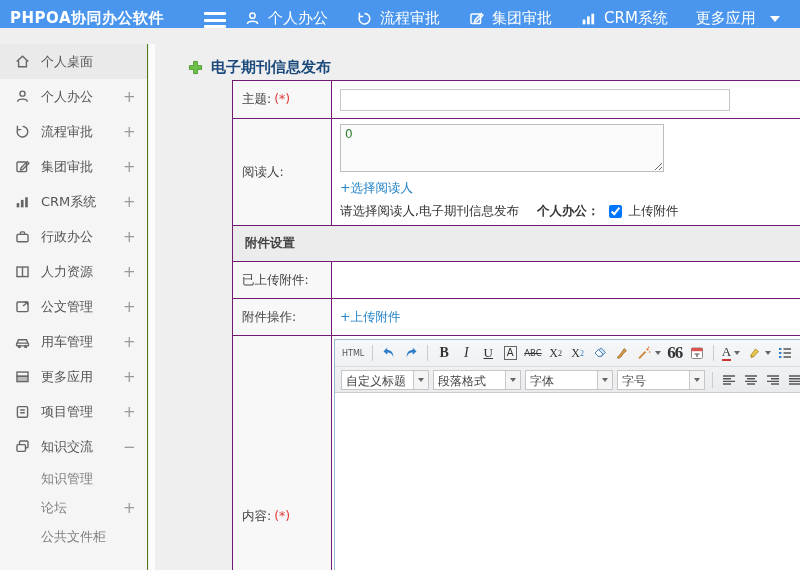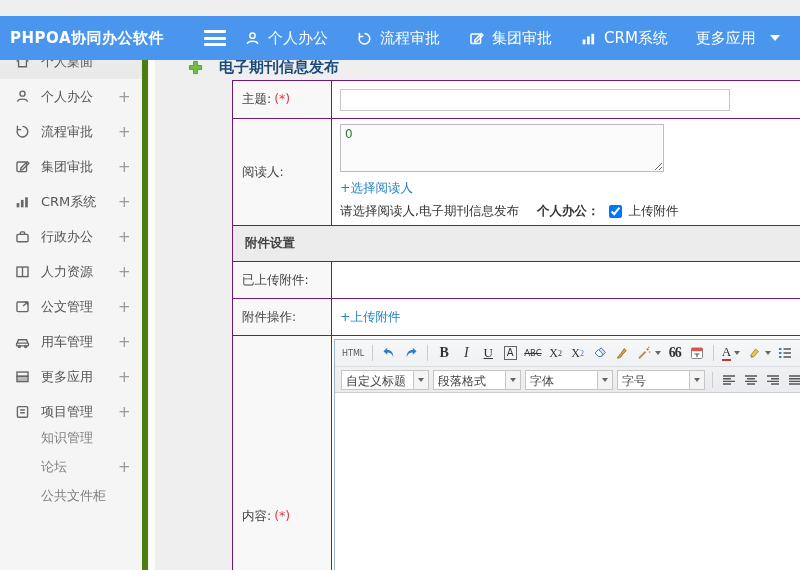--- a/index.html
+++ b/index.html
@@ -1,45 +1,45 @@
 <!DOCTYPE html>
 <html><head>
 <meta charset="utf-8">
 <style>
   * { margin:0; padding:0; box-sizing:border-box; }
   html,body { width:800px; height:570px; overflow:hidden; }
   body { font-family:"DejaVu Sans","Liberation Sans",sans-serif; font-size:13px; color:#444; background:#efefef; }
   .screen { position:relative; width:800px; height:570px; overflow:hidden; }
 
   
-  .header { position:absolute; top:0; left:0; right:0; height:44px; background:#4a96ee; display:flex; align-items:center; color:#fff; z-index:5;margin-top:16px; }
+  .header { position:absolute; top:0; left:0; right:0; height:28px; background:#4a96ee; display:flex; align-items:flex-end; color:#fff; z-index:5; }
   .logo { width:192px; padding-left:10px; font-size:15px; font-weight:bold; letter-spacing:.5px; }
   .hamburger { width:22px; height:16px; display:flex; flex-direction:column; justify-content:space-between; margin:0 18px 0 12px; cursor:pointer; }
   .hamburger i { display:block; height:3px; background:#fff; border-radius:1px; }
   .topnav { display:flex; align-items:center; gap:28px; font-size:15px; }
   .nav-item { display:flex; align-items:center; gap:7px; color:#fff; text-decoration:none; cursor:pointer; }
   .nico { width:17px; height:17px; display:inline-flex; }
   .nico svg { width:17px; height:17px; }
   .caret-w { width:0; height:0; border-left:5px solid transparent; border-right:5px solid transparent; border-top:6px solid #fff; margin-left:-14px; cursor:pointer; }
 
   
-  .sidebar { position:absolute; top:44px; left:0; bottom:0; width:148px; background:#f5f5f5; border-right:6px solid #4d7c0f; overflow:hidden; }
+  .sidebar { position:absolute; top:44px; left:0; bottom:0; width:148px; background:#f5f5f5; border-right:1px solid #4d7c0f; overflow:hidden; }
   .side-item { height:35px; display:flex; align-items:center; padding:0 12px 0 14px; color:#555; cursor:pointer; position:relative; }
   .side-item.active { background:#eaeaea; }
   .side-item .sico { width:17px; height:17px; margin-right:10px; color:#666; flex:none; }
   .side-item .sico svg { width:17px; height:17px; }
   .side-item .lbl { flex:1; font-size:13px; white-space:nowrap; }
   .expand { color:#999; font-size:15px; width:12px; text-align:center; }
-  .side-sub { height:29px; display:flex; padding-left:41px; padding-right:12px; color:#808080; font-size:13px; cursor:pointer; }
+  .side-sub { height:29px; display:flex; align-items:center; padding-left:41px; padding-right:12px; color:#808080; font-size:13px; cursor:pointer; }
   .side-sub .lbl { flex:1; }
   .strip { position:absolute; top:44px; left:149px; bottom:0; width:6px; background:#fcfcfc; }
 
   
   .main { position:absolute; top:44px; left:155px; right:0; bottom:0; background:#efefef; overflow:hidden; }
-  .page-title-row { padding:11px 0 0 33px; height:36px; display:flex; align-items:center; gap:16px; }
+  .page-title-row { padding:11px 0 0 33px; height:36px; display:flex; align-items:center; gap:8px; }
   .plus-icon { width:15px; height:15px; flex:none; }
   .page-title { font-size:15px; font-weight:bold; color:#1c4a7c; }
 
   table.form { border-collapse:collapse; margin-left:77px; width:742px; table-layout:fixed; background:#fff; }
   table.form td { border:1px solid #701a75; vertical-align:middle; font-size:12.5px; }
   td.lab { width:99px; background:#f8f8f8; padding-left:9px; color:#444; }
   td.val { background:#fff; padding:5px 8px; }
   .req { color:#e23b3b; margin-left:3px; }
   tr.r-subject { height:38px; }
   tr.r-readers { height:99px; }
@@ -67,21 +67,21 @@
   .tcaret { width:0; height:0; border-left:3px solid transparent; border-right:3px solid transparent; border-top:4px solid #666; margin-left:3px; }
   .g-html { font-size:8px; font-weight:normal; color:#555; letter-spacing:0; }
   .g-b { font-family:"Liberation Serif","DejaVu Serif",serif; font-weight:bold; font-size:14px; }
   .g-i { font-family:"Liberation Serif","DejaVu Serif",serif; font-style:italic; font-size:14px; }
   .g-u { font-family:"Liberation Serif","DejaVu Serif",serif; font-size:13px; text-decoration:underline; }
   .g-abox { font-size:10px; border:1px solid #666; padding:0 2px; line-height:12px; }
   .g-abc { font-size:8.5px; text-decoration:line-through; font-weight:normal; color:#333; }
   .g-x { font-size:12px; font-family:"Liberation Serif","DejaVu Serif",serif; }
   .g-x sup { font-size:8px; }
   .g-x sub { font-size:8px; color:#2e7dc9; }
-  .g-quote { font-family:"Liberation Serif","DejaVu Serif",serif; font-weight:bold; font-size:14px; letter-spacing:-1px; color:#333; }
+  .g-quote { font-family:"Liberation Serif","DejaVu Serif",serif; font-weight:bold; font-size:17px; letter-spacing:-1px; color:#333; }
   .g-fcolor { font-family:"Liberation Serif","DejaVu Serif",serif; font-size:13px; border-bottom:2px solid #c33; line-height:14px; }
   .ed-select { display:inline-flex; width:88px; height:20px; border:1px solid #c6c6c6; background:#fff; margin:0 2px; align-items:stretch; cursor:pointer; }
   .ed-select .txt { flex:1; font-size:12px; color:#444; padding:2px 4px; overflow:hidden; white-space:nowrap; }
   .ed-select .arr { width:15px; border-left:1px solid #c6c6c6; display:flex; align-items:center; justify-content:center; background:#f4f4f4; }
   .ed-content { height:300px; background:#fff; cursor:text; }
 </style>
 </head>
 <body>
 
 <div class="screen">
@@ -246,20 +246,30 @@
     <div class="side-item">
       <span class="sico">
         <svg viewBox="0 0 16 16" fill="none" stroke="#666" stroke-width="1.3">
             <rect x="3.2" y="3.4" width="9.6" height="10" rx="1"></rect>
             <path d="M5.8 6.6 h4.4 M5.8 9.2 h4.4"></path>
           </svg>
       </span>
       <span class="lbl">项目管理</span>
       <span class="expand">+</span>
     </div>
+    <div class="side-item">
+      <span class="sico">
+        <svg viewBox="0 0 16 16" fill="none" stroke="#666" stroke-width="1.3">
+            <rect x="5.2" y="2.8" width="8" height="6.4" rx="1"></rect>
+            <rect x="2.8" y="6.2" width="8" height="6.4" rx="1" fill="#f5f5f5"></rect>
+          </svg>
+      </span>
+      <span class="lbl">知识交流</span>
+      <span class="expand">−</span>
+    </div>
     <div class="side-sub">
       <span class="lbl">知识管理</span>
       <span class="expand"></span>
     </div>
     <div class="side-sub">
       <span class="lbl">论坛</span>
       <span class="expand">+</span>
     </div>
     <div class="side-sub">
       <span class="lbl">公共文件柜</span>

